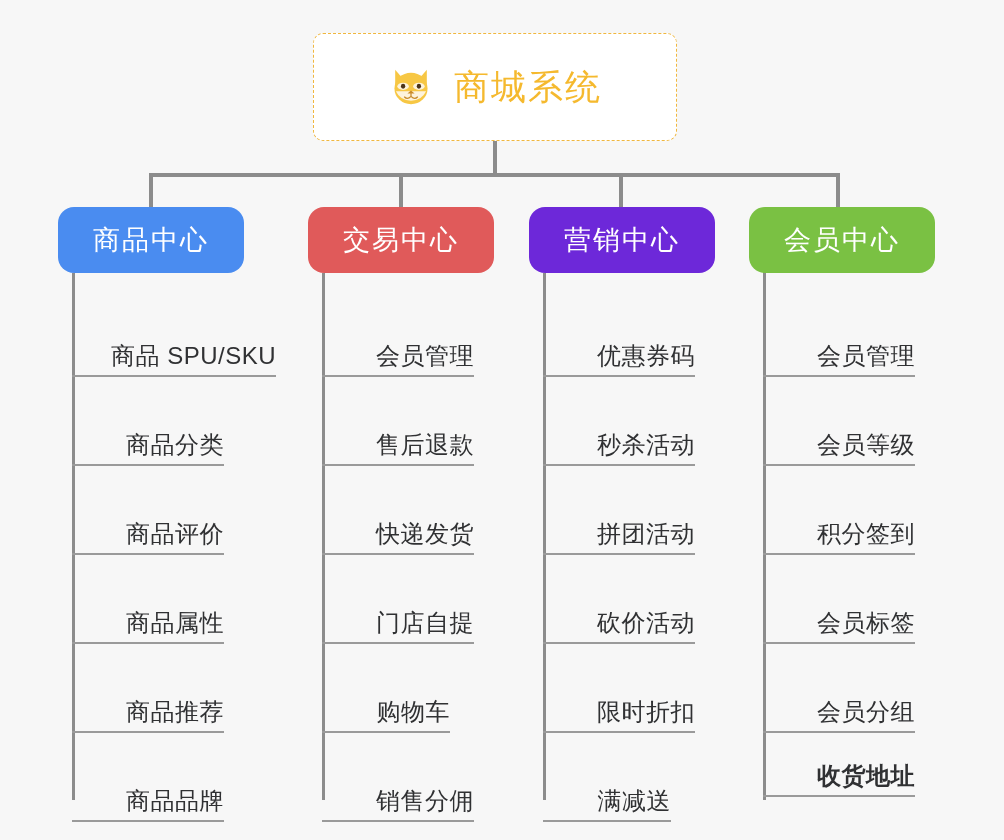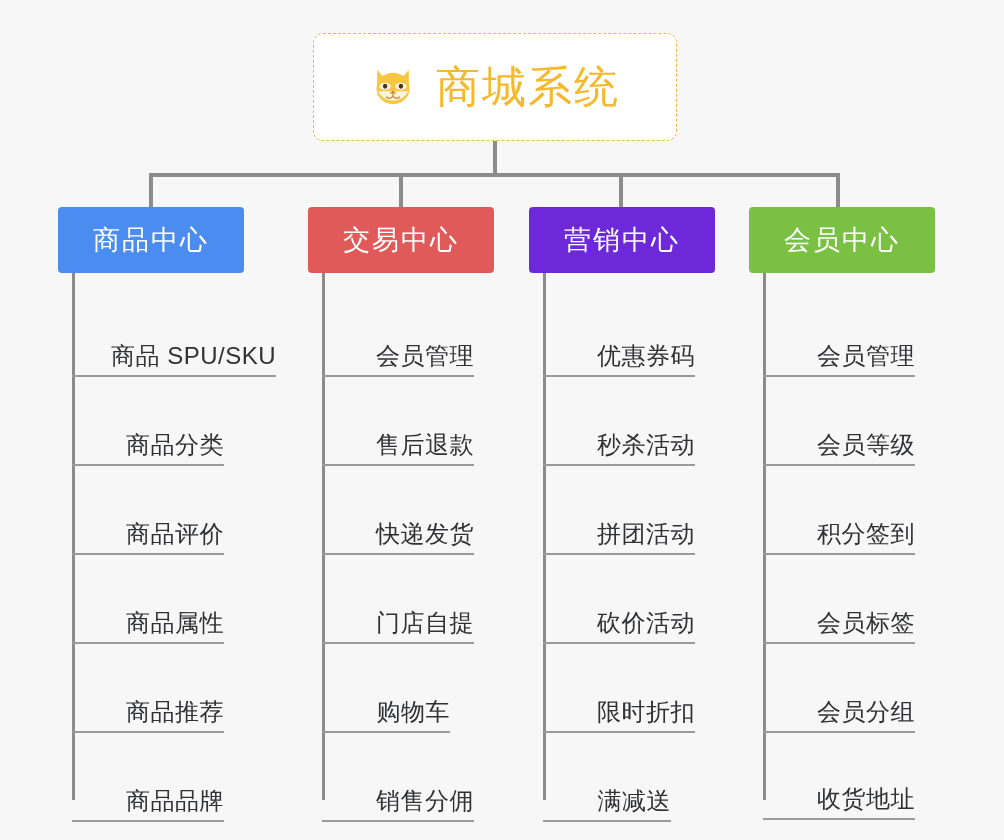--- a/index.html
+++ b/index.html
@@ -43,21 +43,21 @@
   }
   .root-emoji {
     font-size: 40px;
     line-height: 1;
     display: block;
     width: 46px;
     height: 46px;
   }
   .root-emoji svg { display: block; }
   .root-title {
-    font-size: 44px;
+    font-size: 35px;
     color: #f5b92e;
     letter-spacing: 2px;
     white-space: nowrap;
     font-weight: 400;
     margin-left: 6px;
   }
 
   
   .conn {
     position: absolute;
@@ -70,21 +70,21 @@
   .column {
     position: absolute;
     top: 207px;
   }
 
   .cat-box {
     position: absolute;
     left: 0;
     top: 0;
     height: 66px;
-    border-radius: 4px;
+    border-radius: 16px;
     display: flex;
     align-items: center;
     justify-content: center;
     color: #ffffff;
     font-size: 27px;
     letter-spacing: 2px;
     white-space: nowrap;
   }
 
   .stem {
@@ -232,18 +232,18 @@
     </div>
     <div class="leaf" style="left:763px; top:259px; width:152px;">
       <span class="leaf-label">积分签到</span>
     </div>
     <div class="leaf" style="left:763px; top:348px; width:152px;">
       <span class="leaf-label">会员标签</span>
     </div>
     <div class="leaf" style="left:763px; top:437px; width:152px;">
       <span class="leaf-label">会员分组</span>
     </div>
-    <div class="leaf" style="left:763px; top:524px; width:152px;">
+    <div class="leaf" style="left:763px; top:501px; width:152px;font-weight:bold;">
       <span class="leaf-label">收货地址</span>
     </div>
   </div>
 
 </div>
 
 </body></html>

